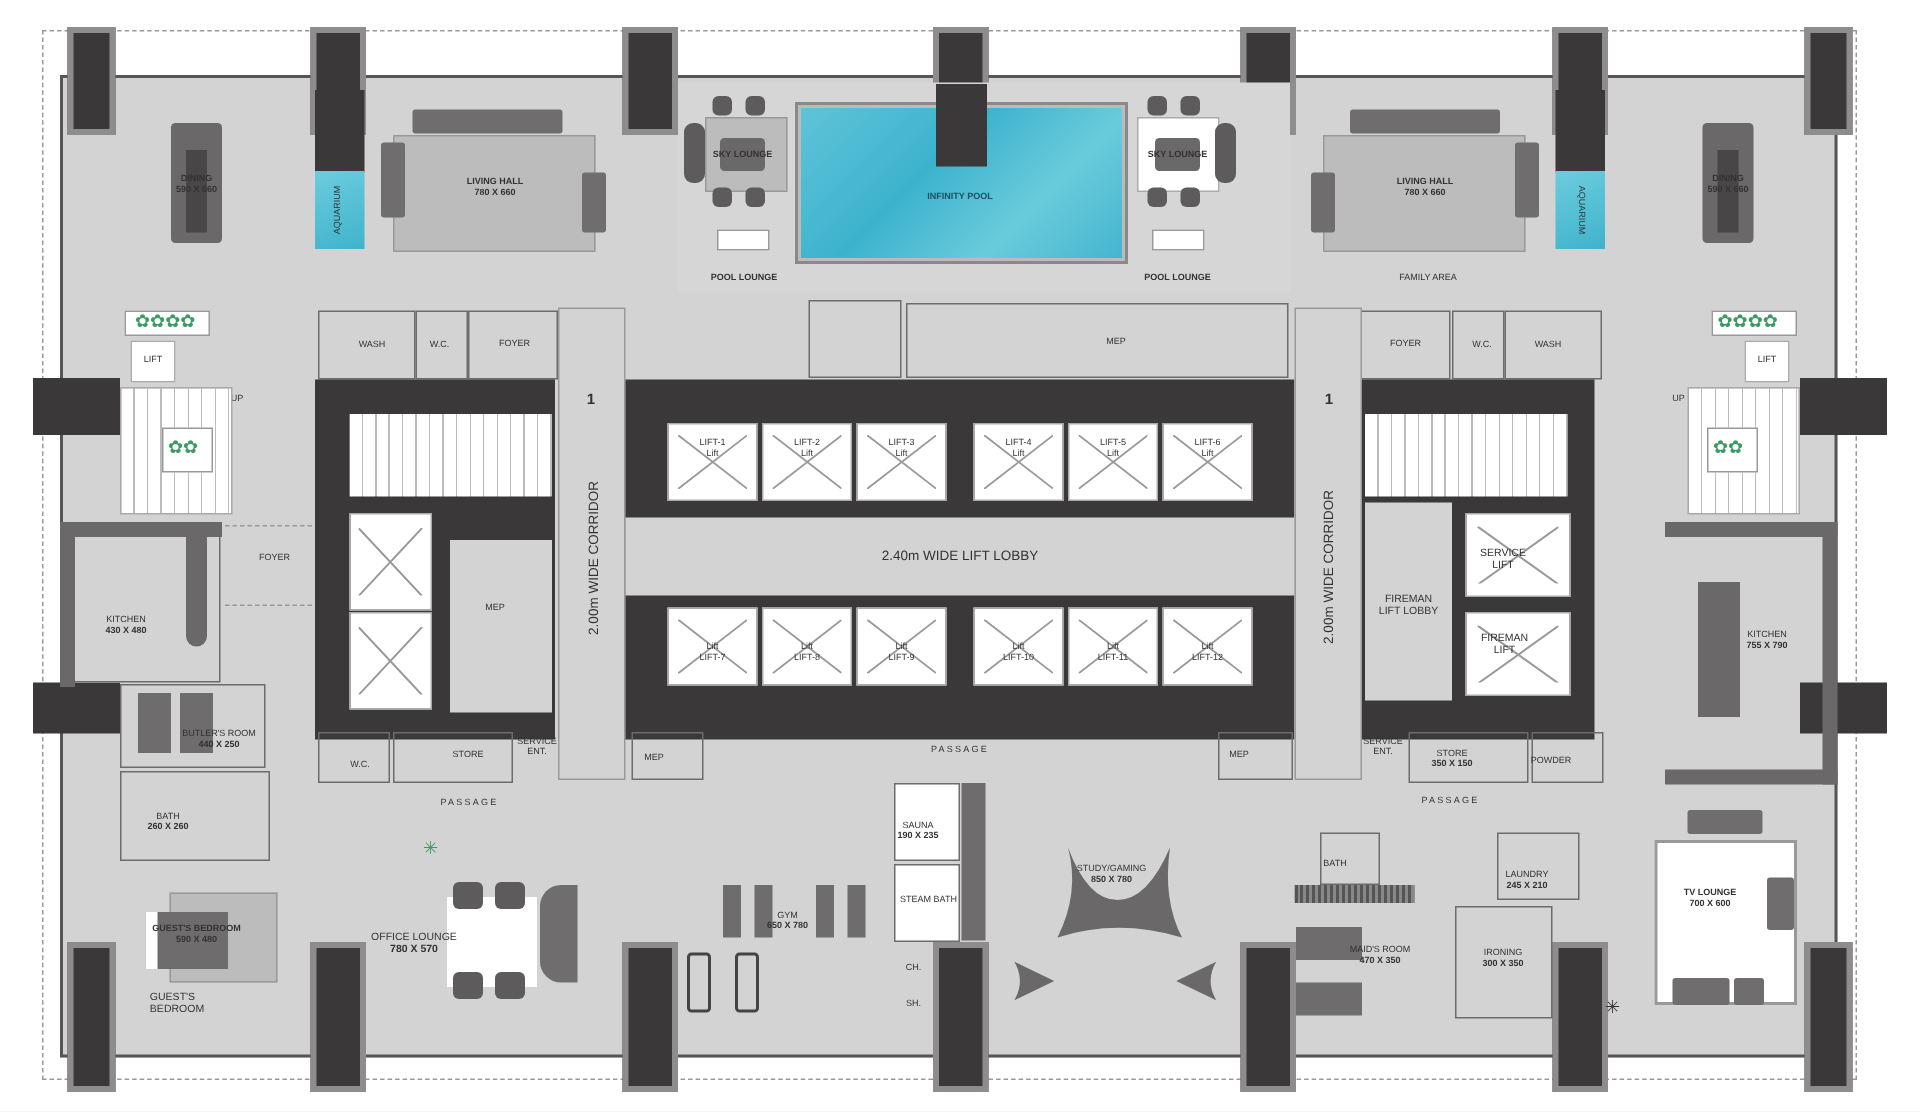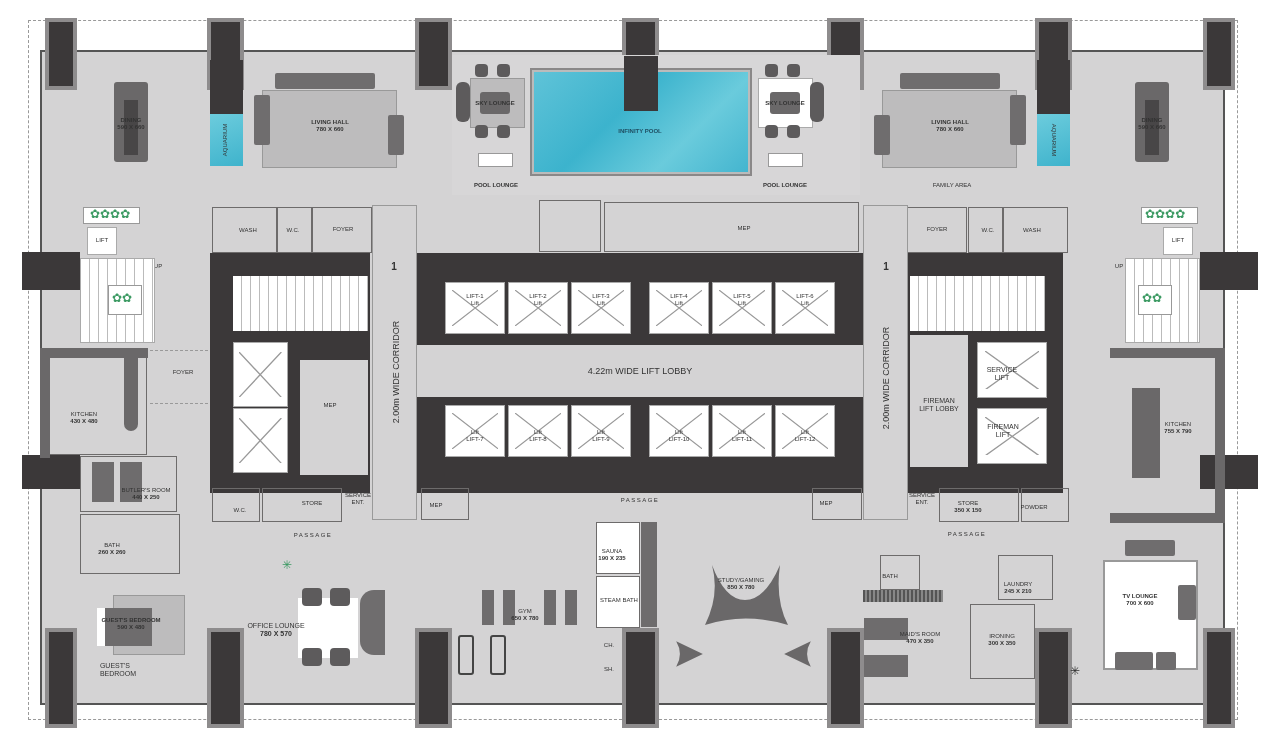--- a/index.html
+++ b/index.html
@@ -166,21 +166,21 @@
     </div>
   <div class="abs floor" style="left:300px;top:360px;width:68px;height:115px;"></div>
   <div class="lbl" style="left:330px;top:406px;">MEP</div>
 
   <div class="abs floor" style="left:372px;top:205px;width:45px;height:315px;border:1px solid #999;"></div>
   <div class="lbl xl" style="left:394px;top:267px;">1</div>
   <div class="lbl l vert" style="left:396px;top:372px;">2.00m WIDE CORRIDOR</div>
 
   <div class="abs wall" style="left:417px;top:253px;width:446px;height:240px;"></div>
   <div class="abs floor" style="left:417px;top:345px;width:446px;height:52px;"></div>
-  <div class="lbl l" style="left:640px;top:371px;">4.22m WIDE LIFT LOBBY</div>
+  <div class="lbl l" style="left:640px;top:371px;">2.40m WIDE LIFT LOBBY</div>
 
   <div class="abs" style="left:445px;top:282px;width:410px;height:60px;">
     <div class="abs lift" style="left:0;top:0;width:60px;height:52px;">
         <svg viewBox="0 0 10 10" preserveAspectRatio="none">
           <path d="M0 0L10 10M10 0L0 10" stroke="#999" stroke-width=".3" fill="none"></path>
         </svg>
       </div>
     <div class="lbl" style="left:30px;top:18px;"><span>LIFT-1</span><br><span>Lift</span></div>
     <div class="abs lift" style="left:63px;top:0;width:60px;height:52px;">
         <svg viewBox="0 0 10 10" preserveAspectRatio="none">

